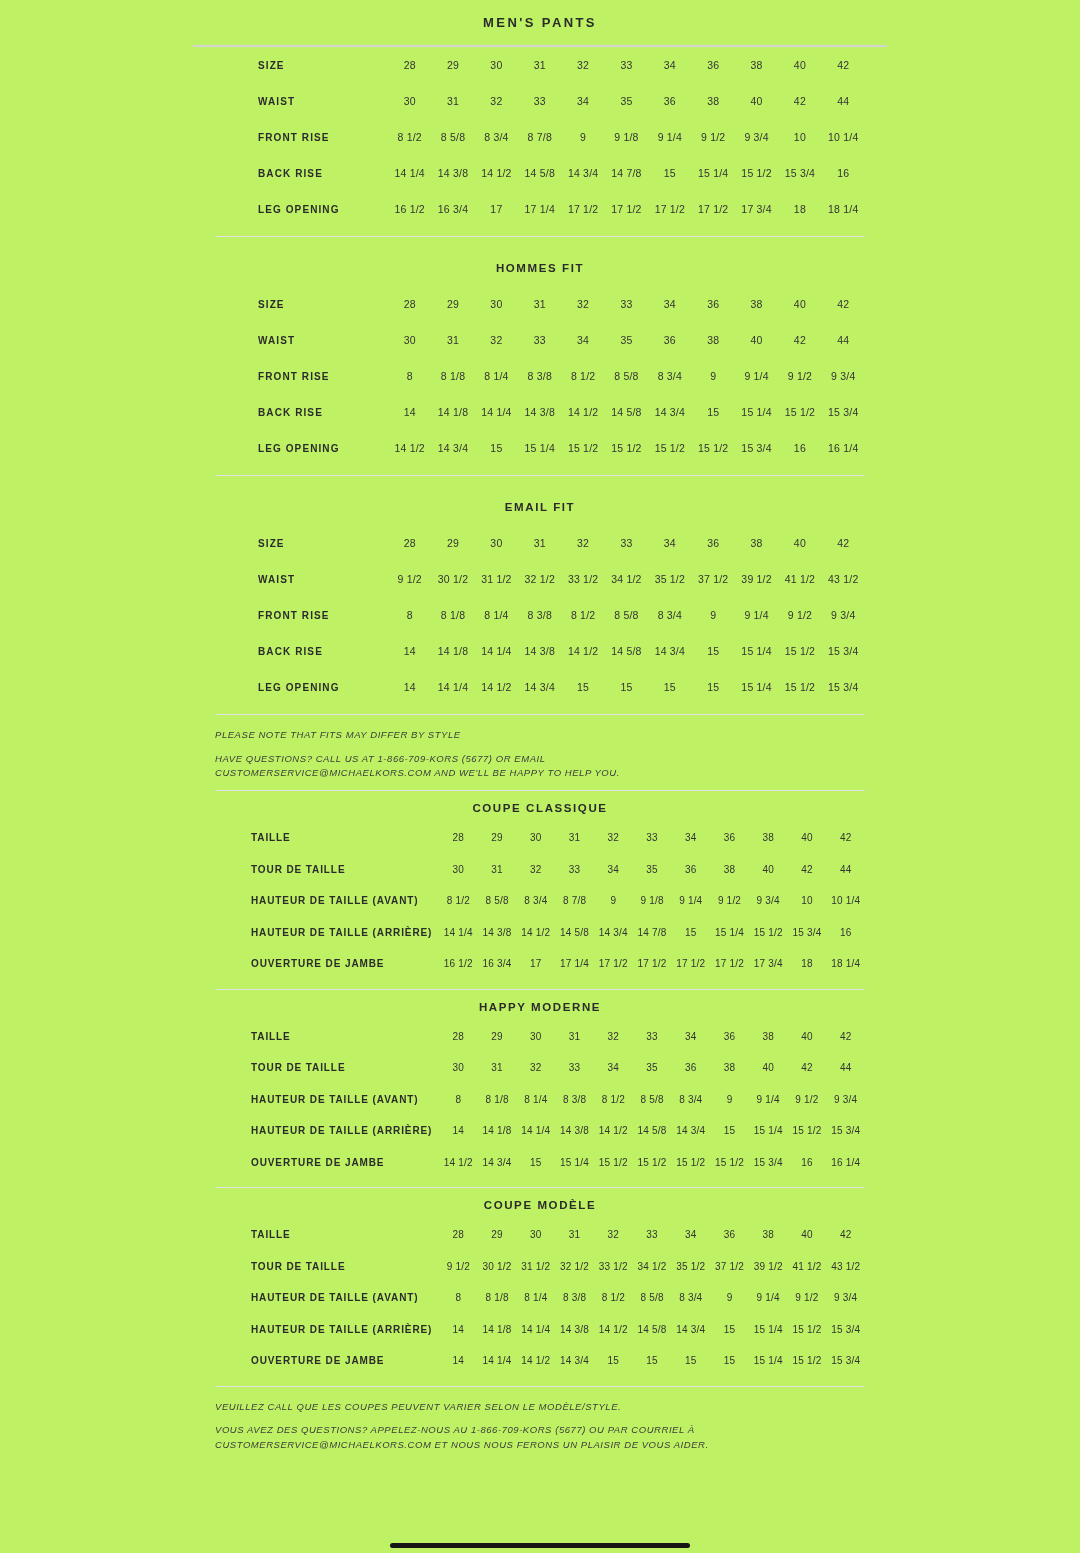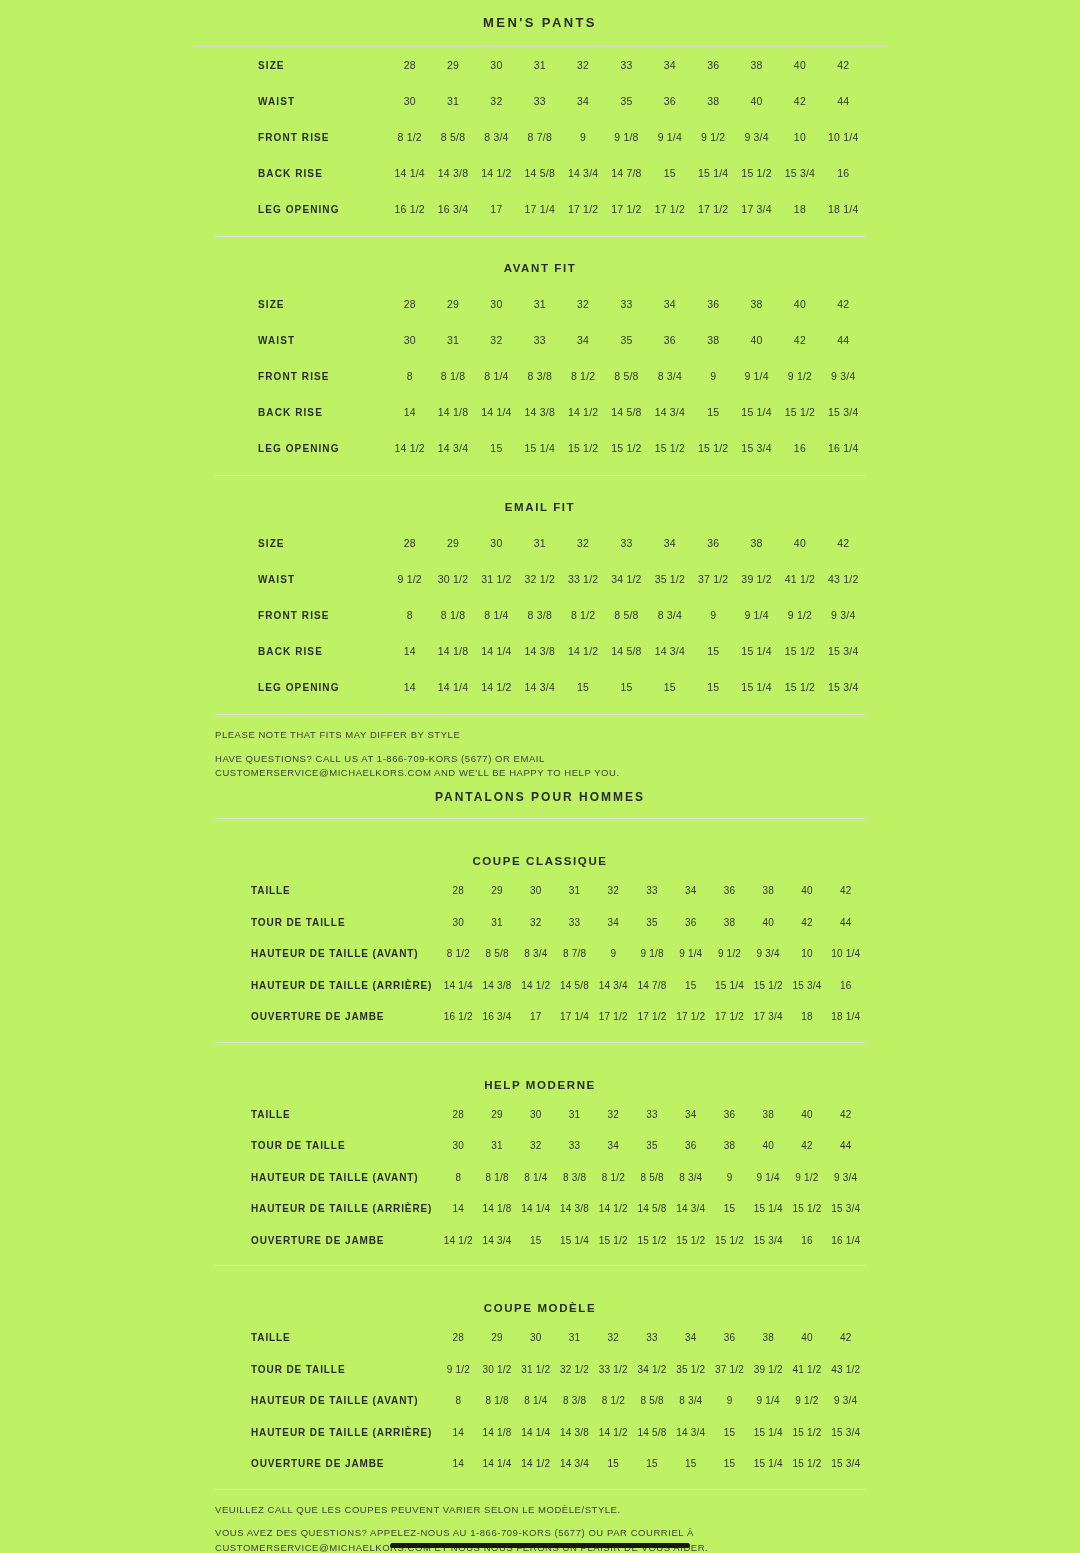--- a/index.html
+++ b/index.html
@@ -26,21 +26,21 @@
   }
   .content { width:650px; margin:0 auto; }
 
   .fit-title {
     text-align:center;
     font-size:11.5px; font-weight:bold;
     letter-spacing:1.6px;
     color:#2b2b2b;
   }
   .en .fit-title { margin:25px 0 12px; }
-  .fr-tables .fit-title { margin:36px 0 8px; }
+  .fr-tables .fit-title { margin:11px 0 8px; }
 
   .fit-row { display:flex; align-items:center; }
   .en .fit-row { height:36px;margin-left:43px; }
   .fr-tables .fit-row { height:31.5px; }
 
   .row-label {
     font-size:10px; font-weight:bold;
     letter-spacing:1.1px;
     color:#2b2b2b;
     flex:0 0 auto;
@@ -62,20 +62,21 @@
   .en .divider { margin-top:9px; }
   .fr-tables .divider { margin-top:9px; }
 
   .notes { padding-top:13px; }
   .note {
     font-size:9.5px;
     letter-spacing:0.55px;
     line-height:1.55;
     color:#3c3c3c;
     margin-bottom:9px;
+    font-style:italic;
   }
   .note.wrap-en { max-width:512px; }
   .note.wrap-fr { max-width:575px; }
 
   .french-title {
     text-align:center;
     font-size:12px; font-weight:bold;
     letter-spacing:2px;
     color:#2b2b2b;
     margin:2px 0 14px;
@@ -167,21 +168,21 @@
             <div class="cell">17 1/2</div>
             <div class="cell">17 1/2</div>
             <div class="cell">17 1/2</div>
             <div class="cell">17 3/4</div>
             <div class="cell">18</div>
             <div class="cell">18 1/4</div>
           </div>
         </div>
         <div class="divider"></div>
         <div class="fit-block">
-          <div class="fit-title">AVANT FIT</div>
+          <div class="fit-title">HOMMES FIT</div>
           <div class="fit-row">
             <div class="row-label">SIZE</div>
             <div class="cell">28</div>
             <div class="cell">29</div>
             <div class="cell">30</div>
             <div class="cell">31</div>
             <div class="cell">32</div>
             <div class="cell">33</div>
             <div class="cell">34</div>
             <div class="cell">36</div>
@@ -321,21 +322,20 @@
           </div>
         </div>
         <div class="divider"></div>
       </div>
 
     <div class="notes">
       <div class="note">PLEASE NOTE THAT FITS MAY DIFFER BY STYLE</div>
       <div class="note wrap-en">HAVE QUESTIONS? CALL US AT 1-866-709-KORS (5677) OR EMAIL CUSTOMERSERVICE@MICHAELKORS.COM AND WE'LL BE HAPPY TO HELP YOU.</div>
     </div>
 
-    <div class="french-title">PANTALONS POUR HOMMES</div>
 
     <div class="fr-tables" id="fr-tables">
         <div class="divider"></div>
         <div class="fit-block">
           <div class="fit-title">COUPE CLASSIQUE</div>
           <div class="fit-row">
             <div class="row-label">TAILLE</div>
             <div class="cell">28</div>
             <div class="cell">29</div>
             <div class="cell">30</div>
@@ -400,21 +400,21 @@
             <div class="cell">17 1/2</div>
             <div class="cell">17 1/2</div>
             <div class="cell">17 1/2</div>
             <div class="cell">17 3/4</div>
             <div class="cell">18</div>
             <div class="cell">18 1/4</div>
           </div>
         </div>
         <div class="divider"></div>
         <div class="fit-block">
-          <div class="fit-title">HELP MODERNE</div>
+          <div class="fit-title">HAPPY MODERNE</div>
           <div class="fit-row">
             <div class="row-label">TAILLE</div>
             <div class="cell">28</div>
             <div class="cell">29</div>
             <div class="cell">30</div>
             <div class="cell">31</div>
             <div class="cell">32</div>
             <div class="cell">33</div>
             <div class="cell">34</div>
             <div class="cell">36</div>

